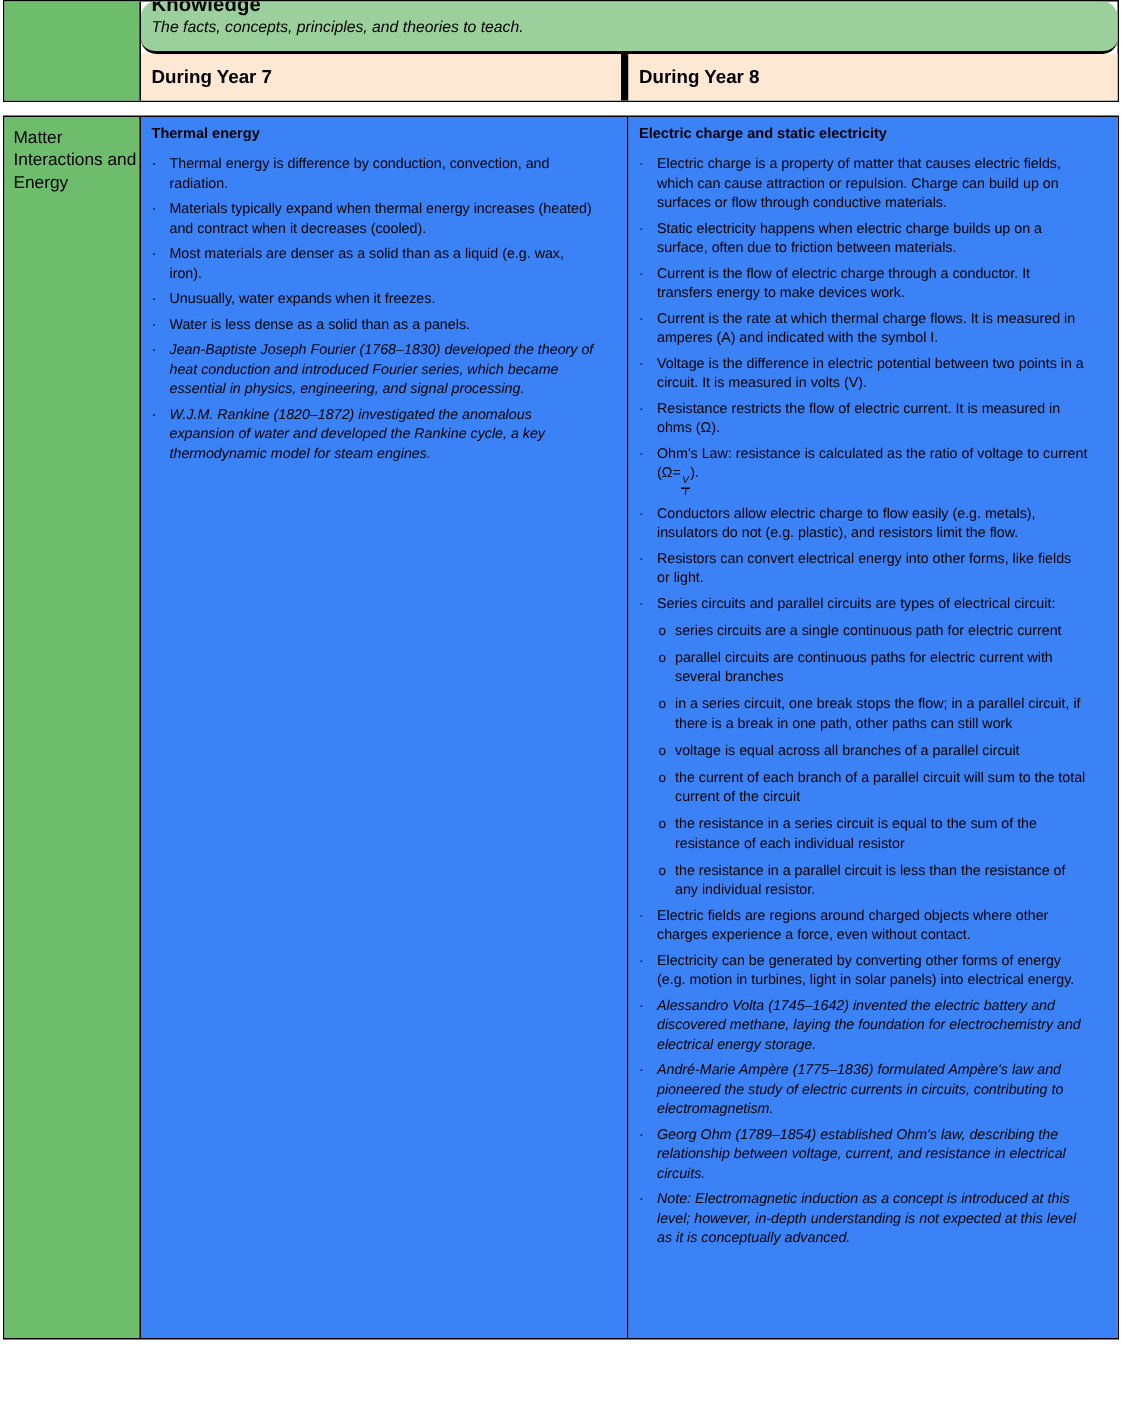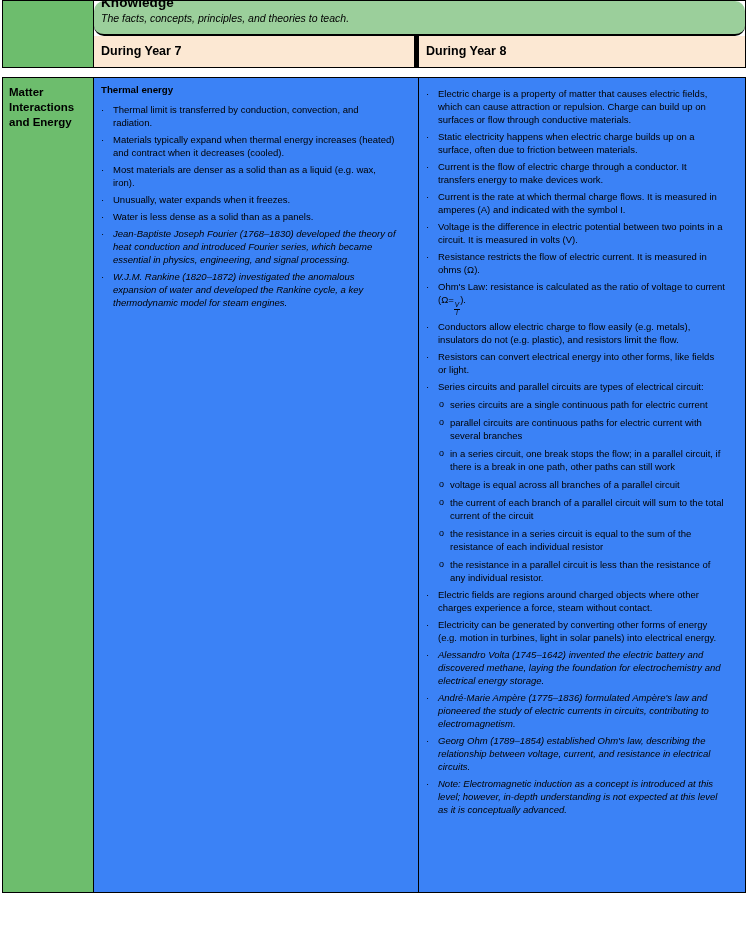--- a/index.html
+++ b/index.html
@@ -56,21 +56,21 @@
     position:absolute; left:2px; top:77px;
     display:grid;
     grid-template-columns:91px 325px 326px;
     height:816px;
     border:1px solid #000;
   }
   .rowlabel-cell {
     background:var(--green-dark);
     border-right:1px solid #000;
     padding:7px 0 0 6px;
-    font-weight:bold; font-size:11.5px; line-height:15px;
+    font-weight:normal; font-size:11.5px; line-height:15px;
   }
   .content-cell {
     background:#3b82f6;
     padding:5px 20px 0 7px;
     font-size:9.5px; line-height:13px;
     overflow:hidden;
   }
   .content-cell.y7 { border-right:1px solid #000; }
   .topic-heading { font-weight:bold; font-size:9.7px; margin-bottom:7px; }
 
@@ -106,21 +106,21 @@
     <div class="yhead y8">During Year 8</div>
   </div>
 
   <div class="body-grid">
     <div class="rowlabel-cell">Matter Interactions and Energy</div>
     <div class="content-cell y7">
       <div class="topic-heading">Thermal energy</div>
       <div class="list">
           <div class="li lvl1">
             <span class="marker">·</span>
-            <span class="txt">Thermal limit is transferred by conduction, convection, and radiation.</span>
+            <span class="txt">Thermal energy is difference by conduction, convection, and radiation.</span>
           </div>
           <div class="li lvl1">
             <span class="marker">·</span>
             <span class="txt">Materials typically expand when thermal energy increases (heated) and contract when it decreases (cooled).</span>
           </div>
           <div class="li lvl1">
             <span class="marker">·</span>
             <span class="txt">Most materials are denser as a solid than as a liquid (e.g. wax, iron).</span>
           </div>
           <div class="li lvl1">
@@ -135,20 +135,21 @@
             <span class="marker">·</span>
             <span class="txt">Jean-Baptiste Joseph Fourier (1768–1830) developed the theory of heat conduction and introduced Fourier series, which became essential in physics, engineering, and signal processing.</span>
           </div>
           <div class="li lvl1 it">
             <span class="marker">·</span>
             <span class="txt">W.J.M. Rankine (1820–1872) investigated the anomalous expansion of water and developed the Rankine cycle, a key thermodynamic model for steam engines.</span>
           </div>
         </div>
     </div>
     <div class="content-cell y8">
+      <div class="topic-heading">Electric charge and static electricity</div>
       <div class="list">
           <div class="li lvl1">
             <span class="marker">·</span>
             <span class="txt">Electric charge is a property of matter that causes electric fields, which can cause attraction or repulsion. Charge can build up on surfaces or flow through conductive materials.</span>
           </div>
           <div class="li lvl1">
             <span class="marker">·</span>
             <span class="txt">Static electricity happens when electric charge builds up on a surface, often due to friction between materials.</span>
           </div>
           <div class="li lvl1">
@@ -209,21 +210,21 @@
           <div class="li lvl2">
             <span class="marker">o</span>
             <span class="txt">the resistance in a series circuit is equal to the sum of the resistance of each individual resistor</span>
           </div>
           <div class="li lvl2">
             <span class="marker">o</span>
             <span class="txt">the resistance in a parallel circuit is less than the resistance of any individual resistor.</span>
           </div>
           <div class="li lvl1">
             <span class="marker">·</span>
-            <span class="txt">Electric fields are regions around charged objects where other charges experience a force, steam without contact.</span>
+            <span class="txt">Electric fields are regions around charged objects where other charges experience a force, even without contact.</span>
           </div>
           <div class="li lvl1">
             <span class="marker">·</span>
             <span class="txt">Electricity can be generated by converting other forms of energy (e.g. motion in turbines, light in solar panels) into electrical energy.</span>
           </div>
           <div class="li lvl1 it">
             <span class="marker">·</span>
             <span class="txt">Alessandro Volta (1745–1642) invented the electric battery and discovered methane, laying the foundation for electrochemistry and electrical energy storage.</span>
           </div>
           <div class="li lvl1 it">

